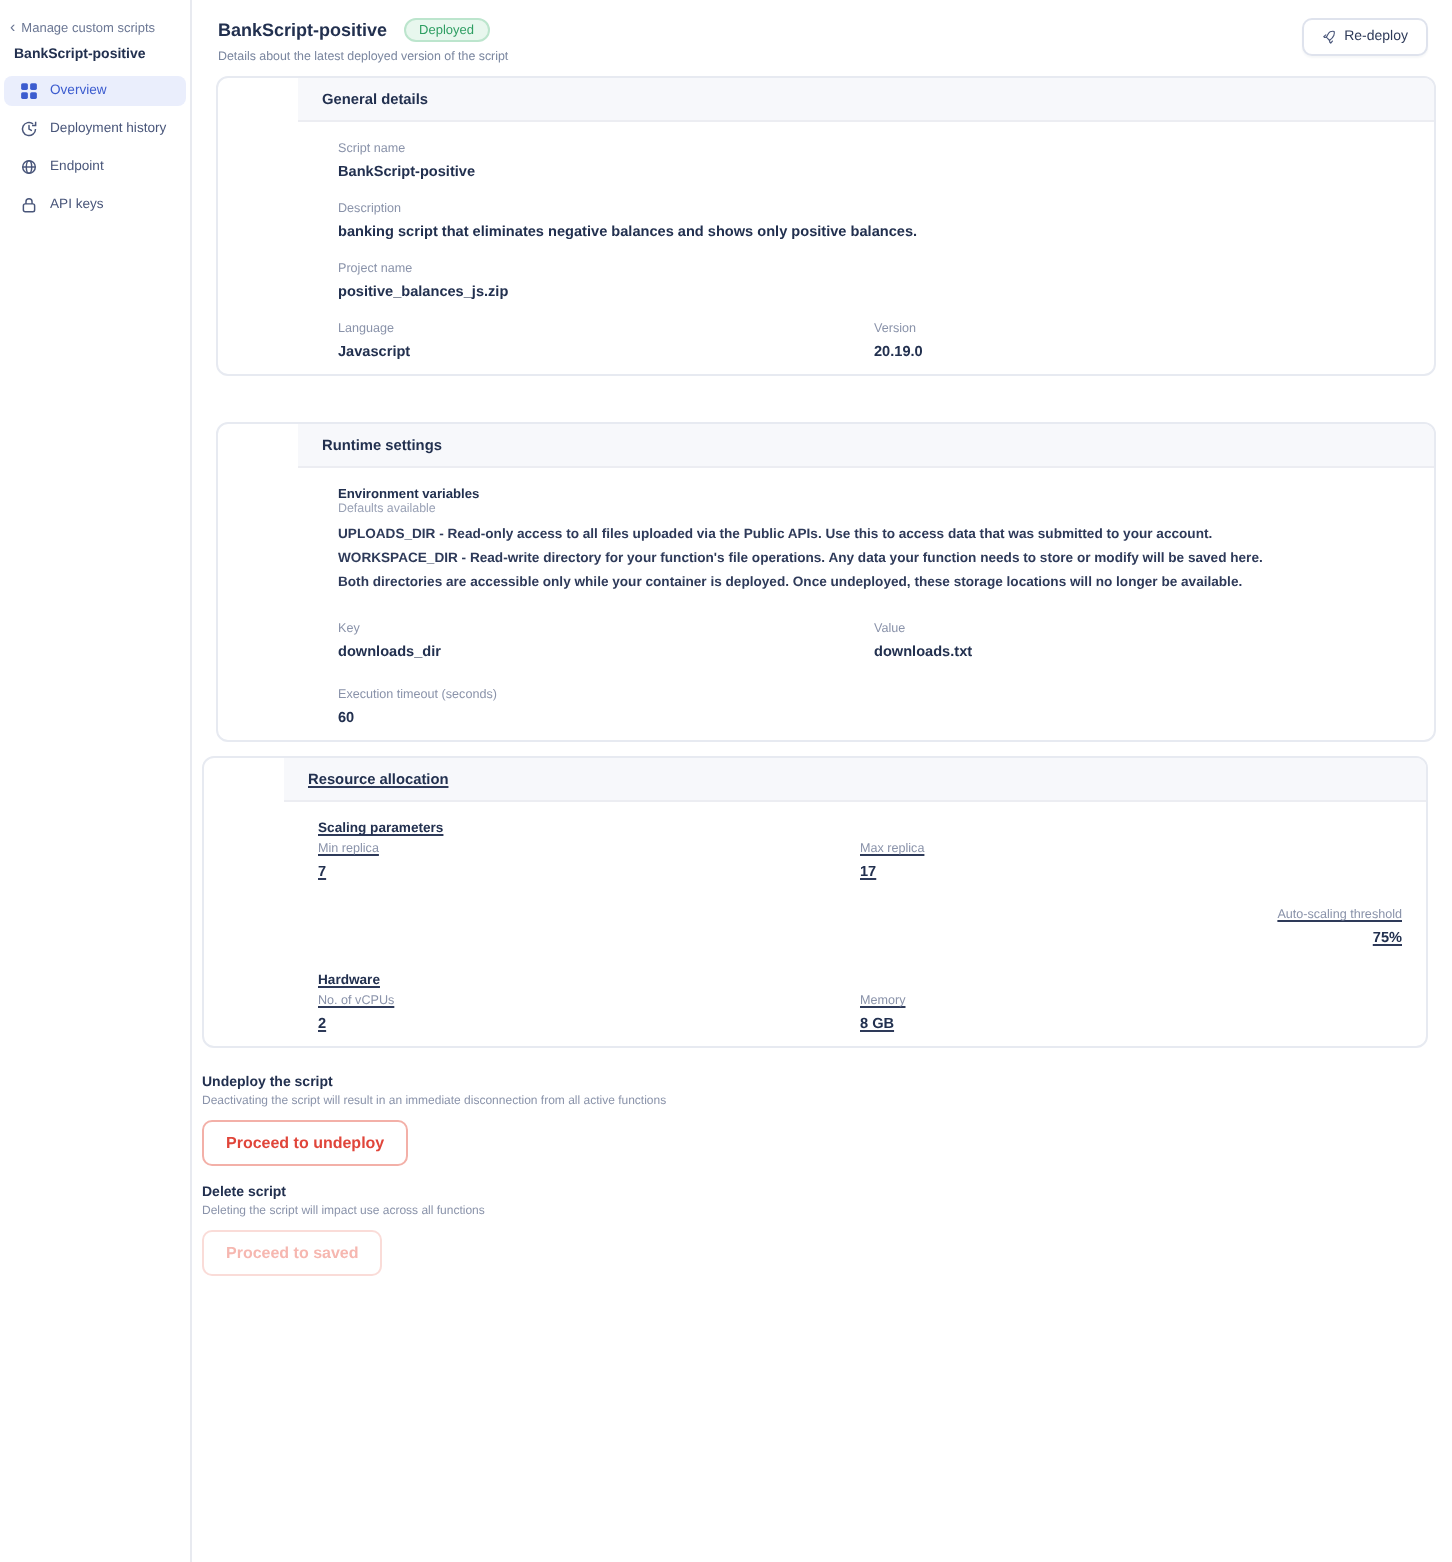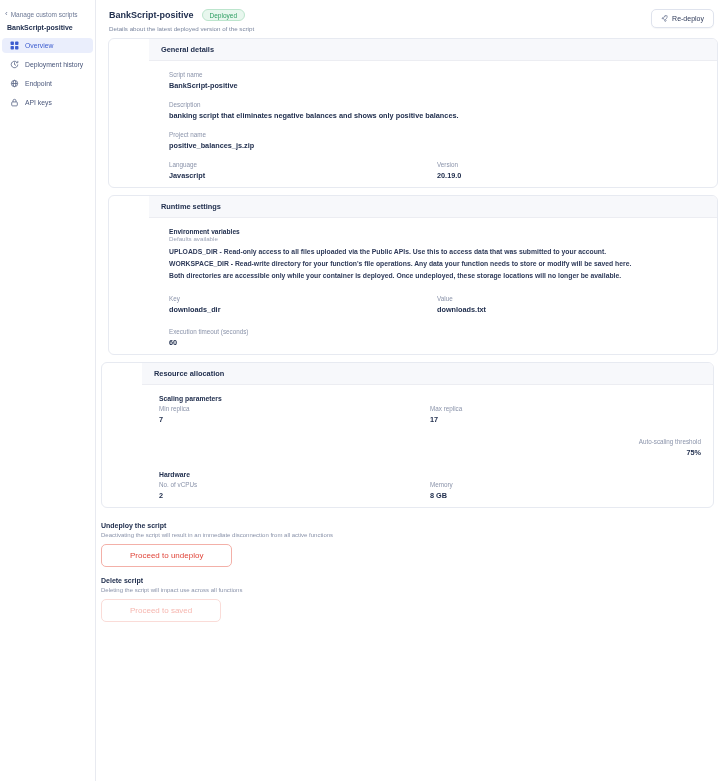--- a/index.html
+++ b/index.html
@@ -130,20 +130,21 @@
     border: 1px solid #e7eaf1;
     border-radius: 6px;
     margin: 0 8px 0 12px;
     overflow: hidden;
     padding-left: 40px;
   }
   .card.resource {
     margin-left: 5px;
     margin-right: 12px;
     margin-top: 7px;
+    text-decoration: underline;
   }
   .card-head {
     background: #f7f8fb;
     border-bottom: 1px solid #ecedf2;
     padding: 6px 12px;
     font-size: 7.4px;
     font-weight: bold;
     color: #22304f;
   }
   .card-body {
@@ -207,23 +208,23 @@
     margin-bottom: 3px;
   }
   .a-sub {
     font-size: 6px;
     color: #8a93aa;
     margin-bottom: 6px;
   }
   .btn {
     display: inline-block;
     border-radius: 5px;
-    padding: 6px 28px;
+    padding: 6px 11px;
     font-size: 8px;
-    font-weight: normal;
+    font-weight: bold;
     background: #fff;
     cursor: pointer;
   }
   .btn.danger {
     border: 1px solid #f3b0a8;
     color: #e0453a;
   }
   .btn.neutral {
     border: 1px solid #dfe3ed;
     color: #2e3a59;
@@ -354,21 +355,21 @@
           </div>
           <div class="field">
             <div class="f-label">Version</div>
             <div class="f-value">20.19.0</div>
           </div>
         </div>
 
       </div>
     </section>
 
-    <section class="card" style="margin-top:7px;">
+    <section class="card" style="margin-top:23px;">
       <div class="card-head">Runtime settings</div>
       <div class="card-body">
 
         <div class="envblock">
           <div class="env-title">Environment variables</div>
           <div class="env-sub">Defaults available</div>
           <div class="env-line">UPLOADS_DIR - Read-only access to all files uploaded via the Public APIs. Use this to access data that was submitted to your account.</div>
           <div class="env-line">WORKSPACE_DIR - Read-write directory for your function's file operations. Any data your function needs to store or modify will be saved here.</div>
           <div class="env-line">Both directories are accessible only while your container is deployed. Once undeployed, these storage locations will no longer be available.</div>
         </div>

